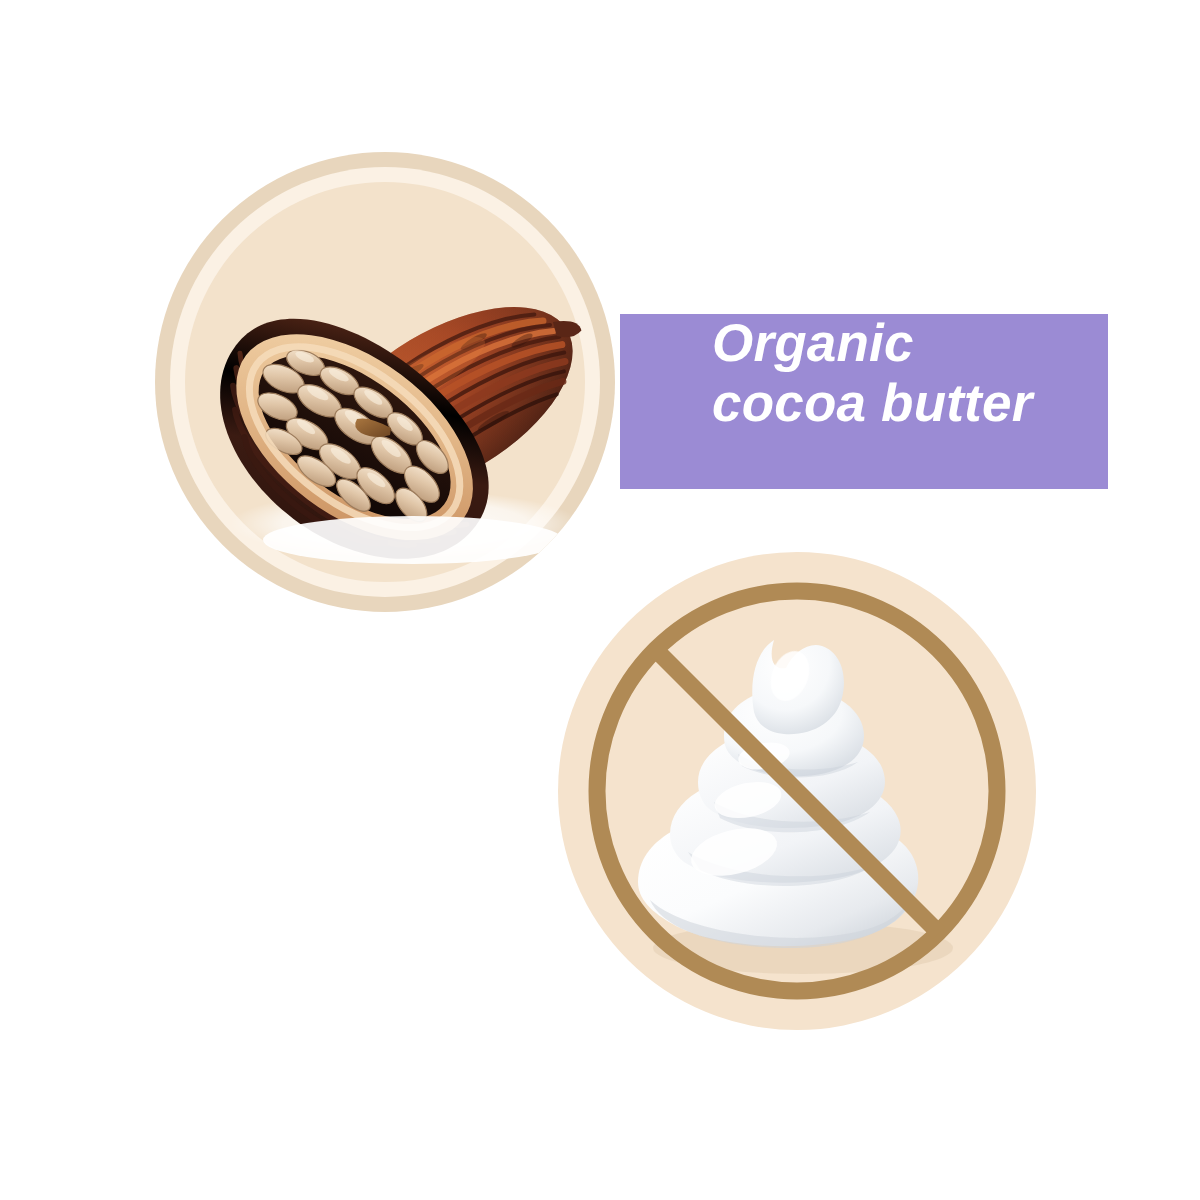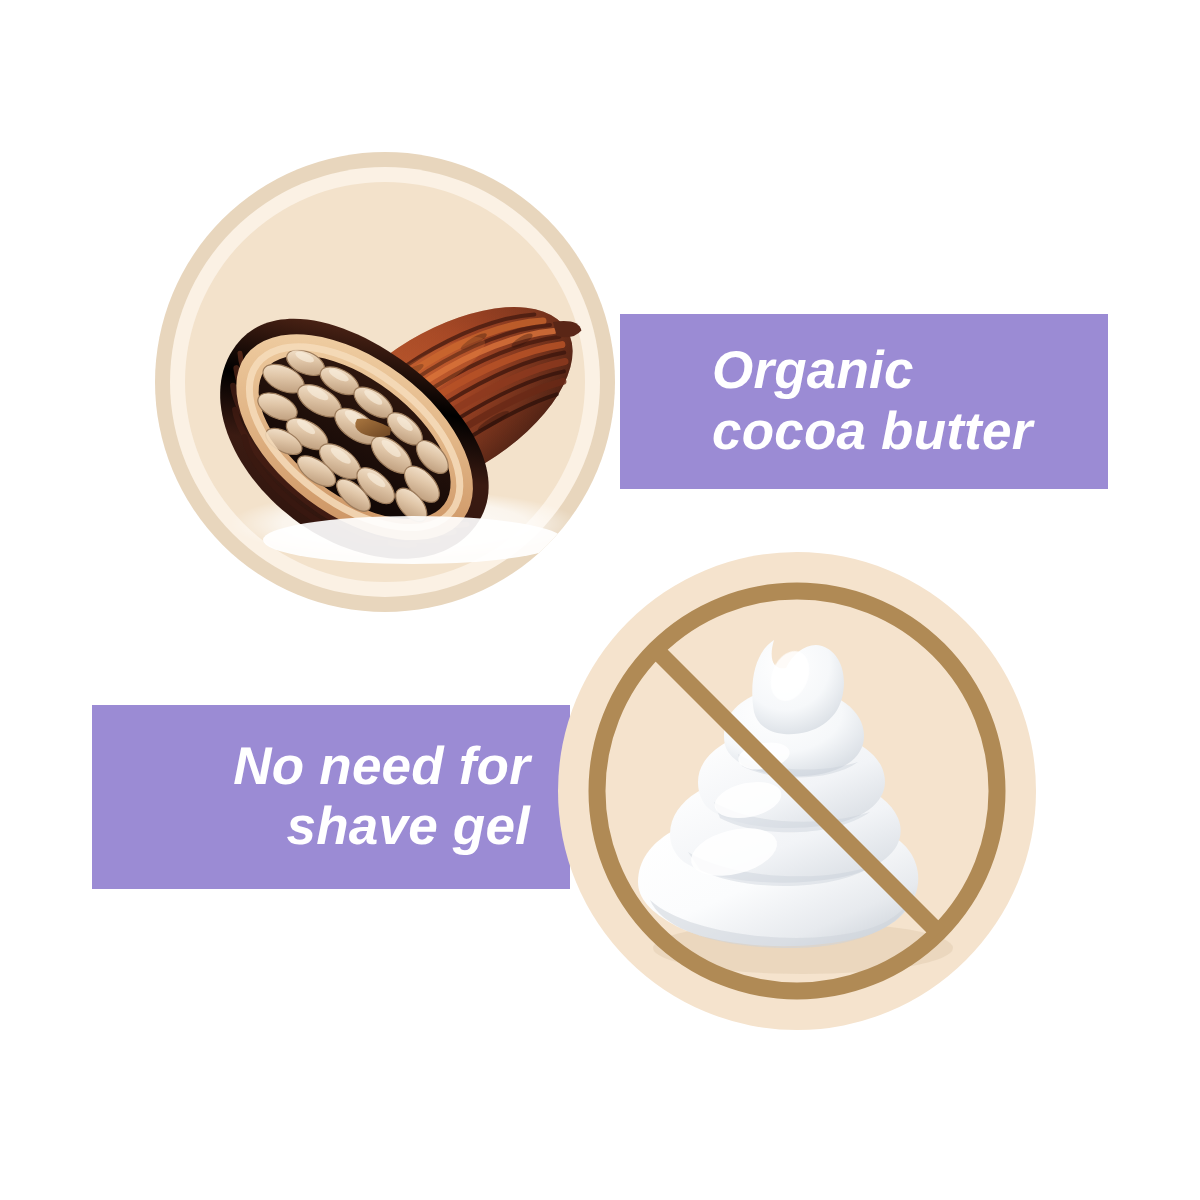--- a/index.html
+++ b/index.html
@@ -12,21 +12,20 @@
   #stage {
     position:relative;
     width:1200px; height:1200px;
     background:#ffffff;
   }
 
   
   .band {
     position:absolute;
     display:flex;
-    align-items:center;
     color:#ffffff;
     font-style:italic;
     font-weight:bold;
     letter-spacing:0.2px;
     line-height:1.14;
     text-rendering:geometricPrecision;
   }
   #band-cocoa {
     left:620px; top:314px;
     width:488px; height:175px;
@@ -57,24 +56,20 @@
 </head>
 <body>
 
 <div id="stage">
 
   <div id="band-cocoa" class="band">
     <span class="band-text">Organic
 cocoa butter</span>
   </div>
 
-  <div id="band-shave" class="band">
-    <span class="band-text">No need for
-shave gel</span>
-  </div>
 
   <div id="tile-cocoa" class="tile">
     <svg viewBox="0 0 460 460" xmlns="http://www.w3.org/2000/svg">
       <defs>
         <clipPath id="clipCocoaCircle">
             <circle cx="230" cy="230" r="230"></circle>
           </clipPath>
 
         <radialGradient id="gWholePod" cx="38%" cy="28%" r="82%">
           <stop offset="0%" stop-color="#b8522a"></stop>

